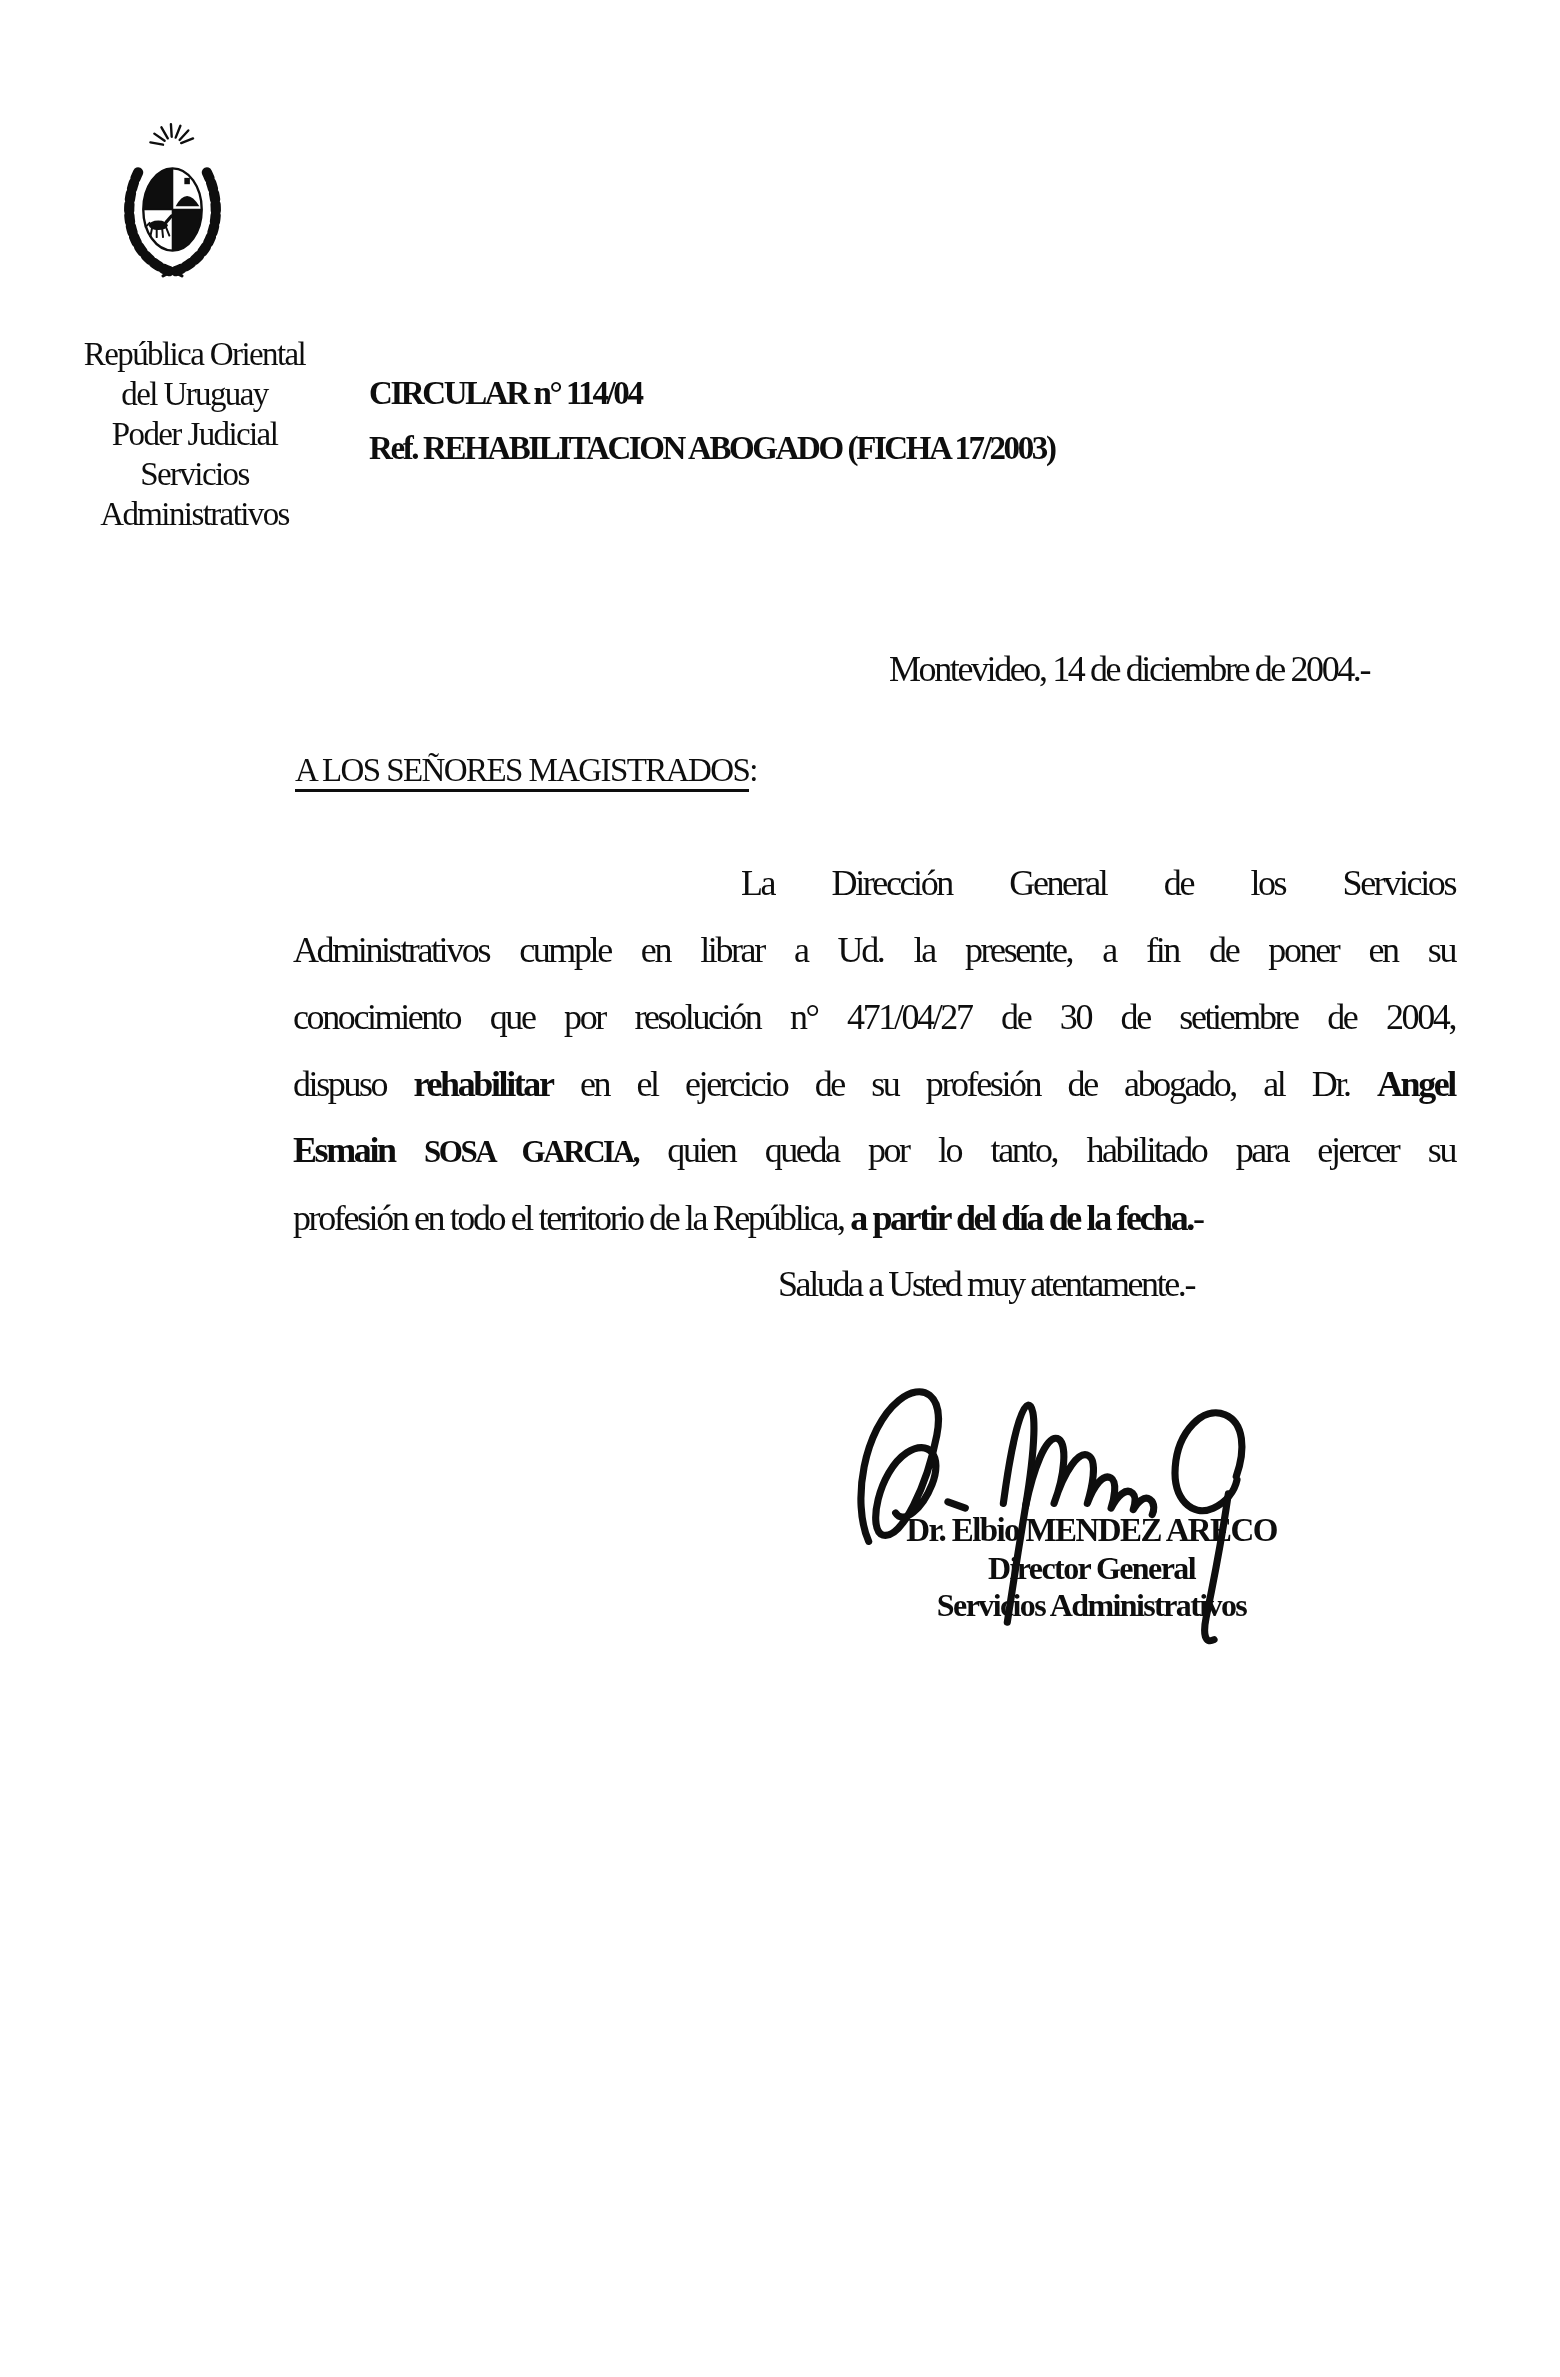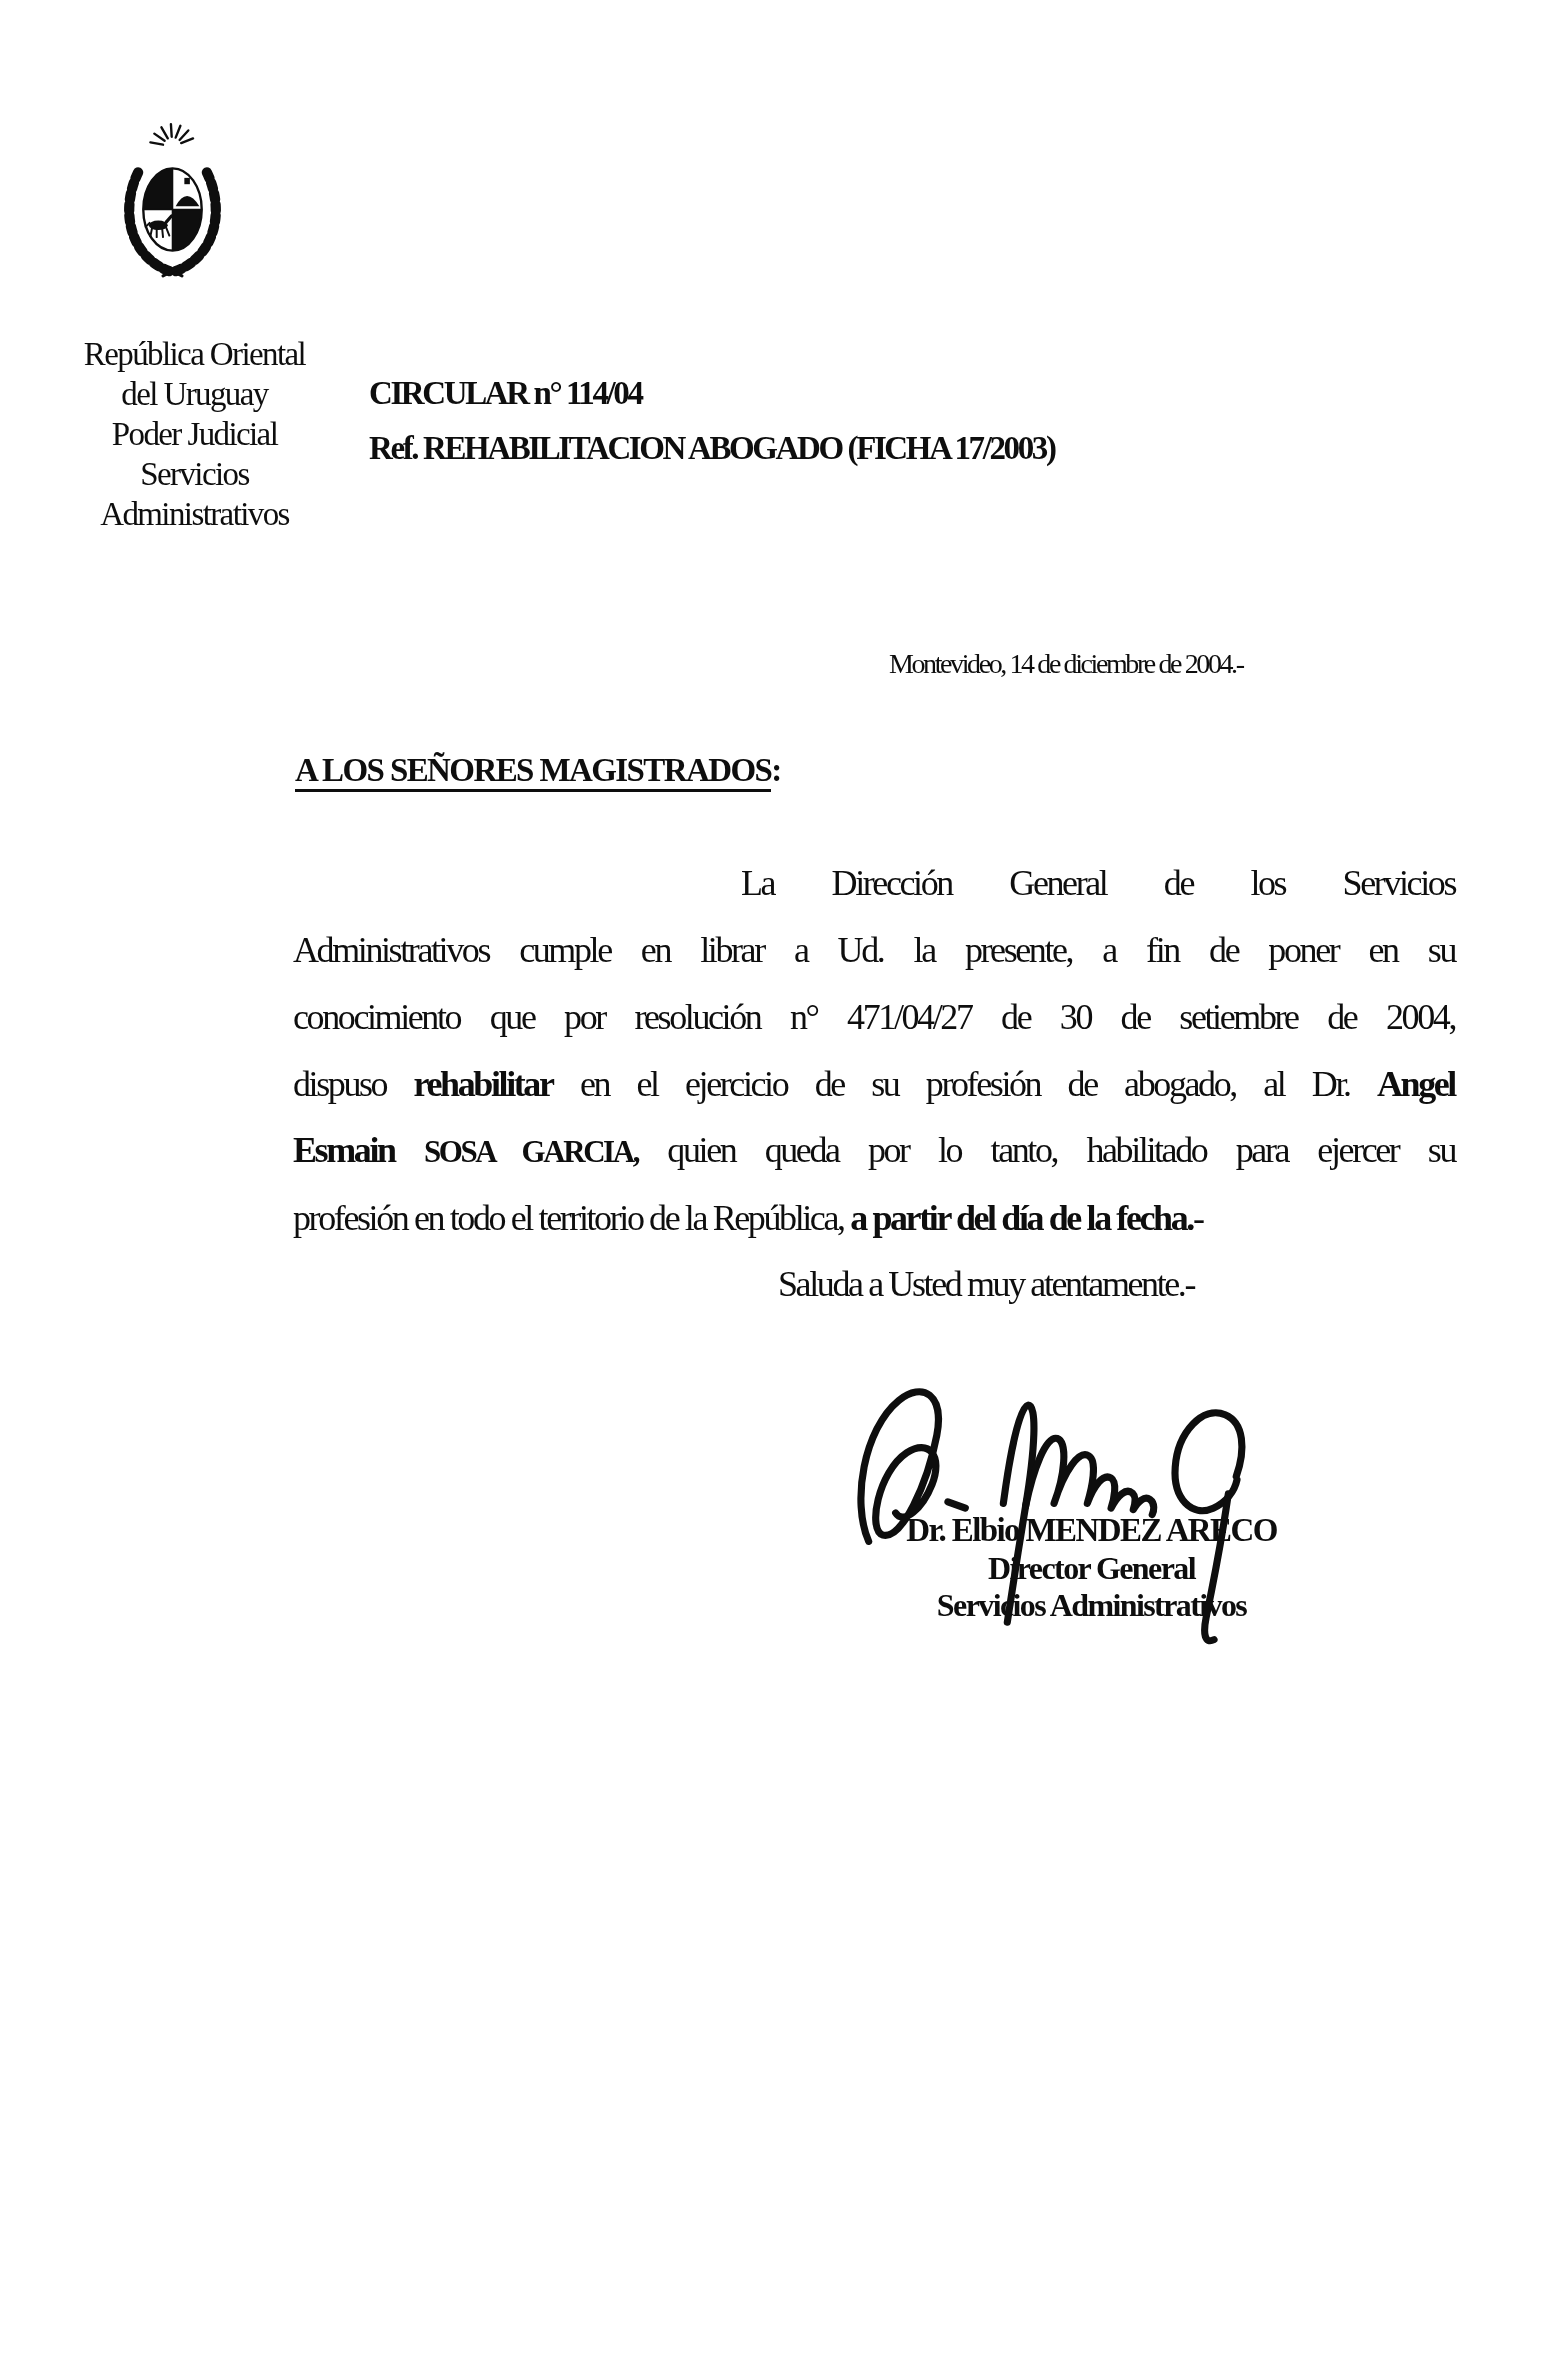--- a/index.html
+++ b/index.html
@@ -13,22 +13,22 @@
     overflow:hidden;
   }
   .abs { position:absolute; white-space:nowrap; }
   
   .letterhead {
     position:absolute; left:52px; top:334px; width:285px;
     text-align:center; font-size:33px; line-height:40px; letter-spacing:-1.6px;
   }
   
   .hdr { font-weight:bold; font-size:33px; letter-spacing:-2.4px; }
-  .dateline { font-size:28px; letter-spacing:-2.4px; }
-  .salutation { font-weight:bold; font-size:33px; letter-spacing:-1.6px; }
+  .dateline { font-size:36px; letter-spacing:-2.4px; }
+  .salutation { font-weight:normal; font-size:33px; letter-spacing:-1.6px; }
   .salutation .u { border-bottom:3.2px solid var(--ink); padding-bottom:0.8px; }
   
   .bline { font-size:36px; letter-spacing:-2.4px; line-height:36px; }
   .just { text-align:justify; text-align-last:justify; white-space:normal; }
   .bline b { font-weight:bold; }
   .smallcaps { font-size:0.86em; font-weight:bold;margin-top:42px; }
   
   .sig { position:absolute; left:854px; width:475px; text-align:center; font-weight:bold; }
   .sig-name { font-size:33px; letter-spacing:-1.6px; }
   .sig-line { font-size:32px; letter-spacing:-1.6px; }

